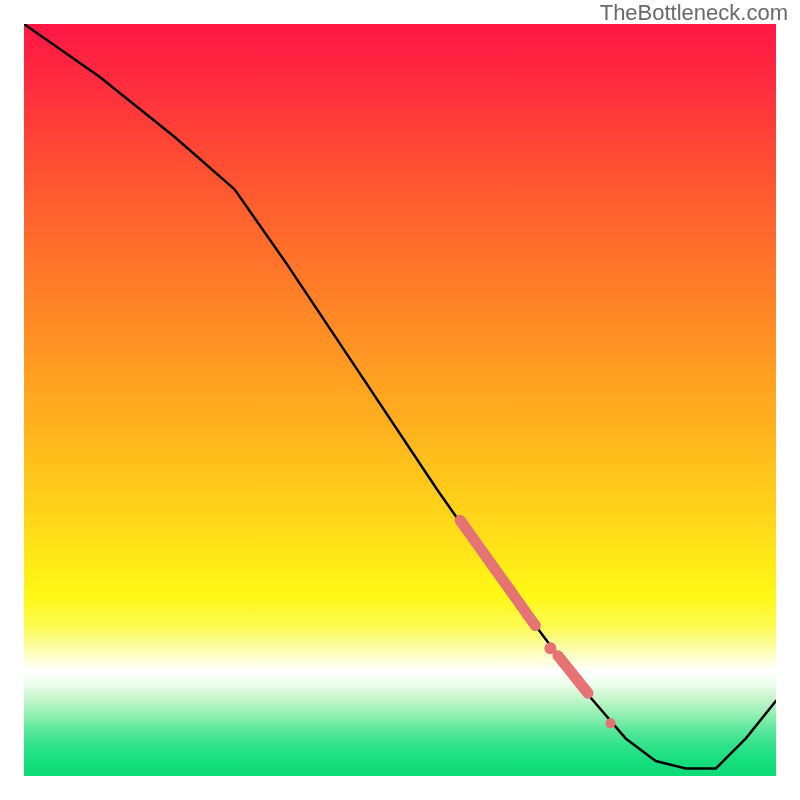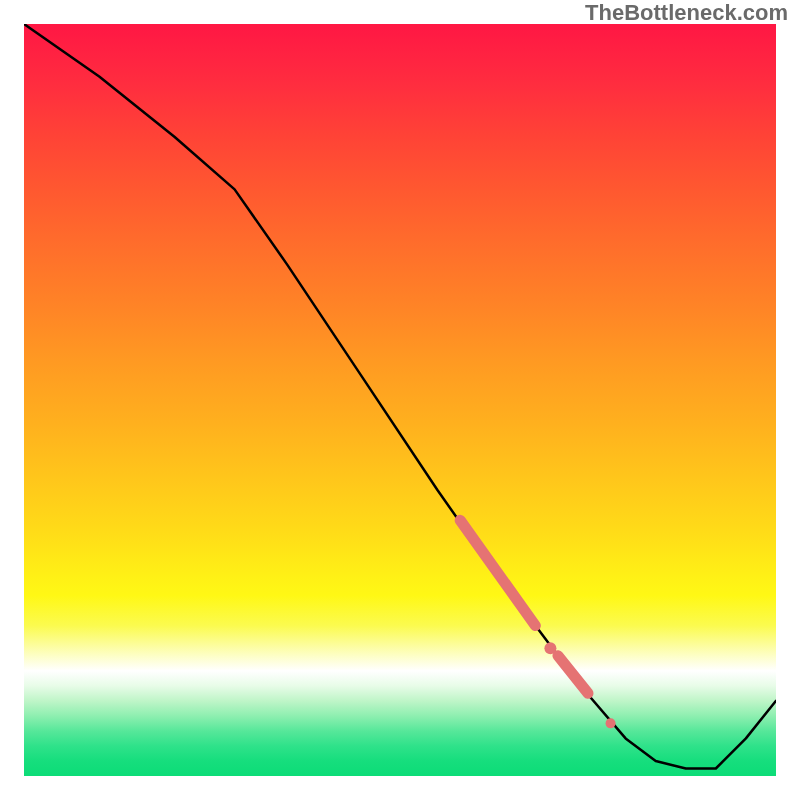--- a/index.html
+++ b/index.html
@@ -52,21 +52,21 @@
     width: 752px;
     height: 752px;
   }
   .watermark {
     position: absolute;
     top: 0px;
     right: 12px;
     font-family: Arial, Helvetica, sans-serif;
     font-size: 22px;
     color: #6a6a6a;
-    font-weight: 700;
+    font-weight: 400;
   }
   .frame-border {
     position: absolute;
     left: 22px;
     top: 22px;
     width: 752px;
     height: 752px;
     border: 2px solid #ffffff;
     pointer-events: none;
   }

